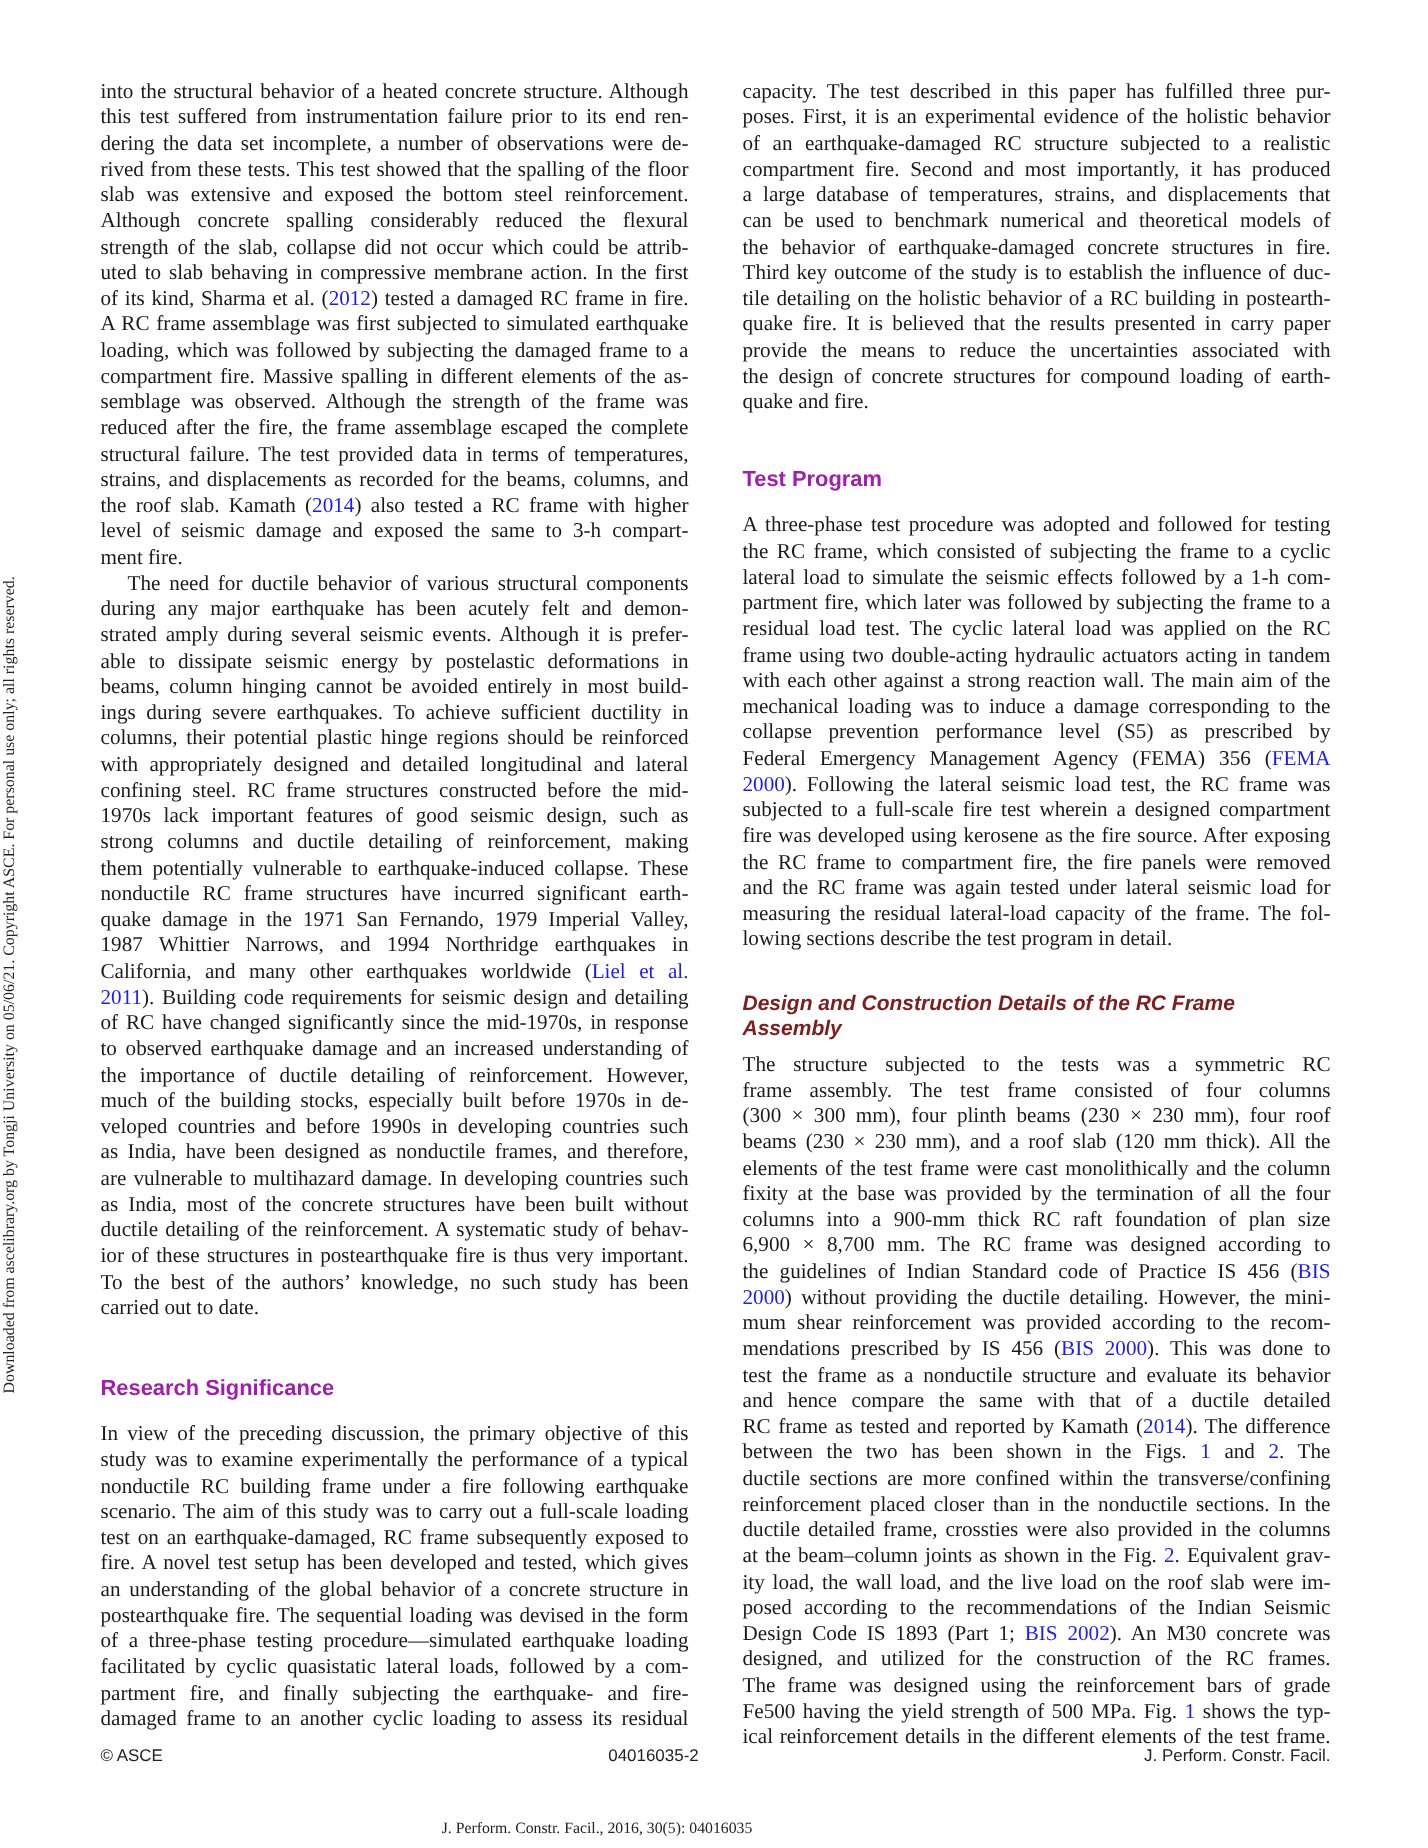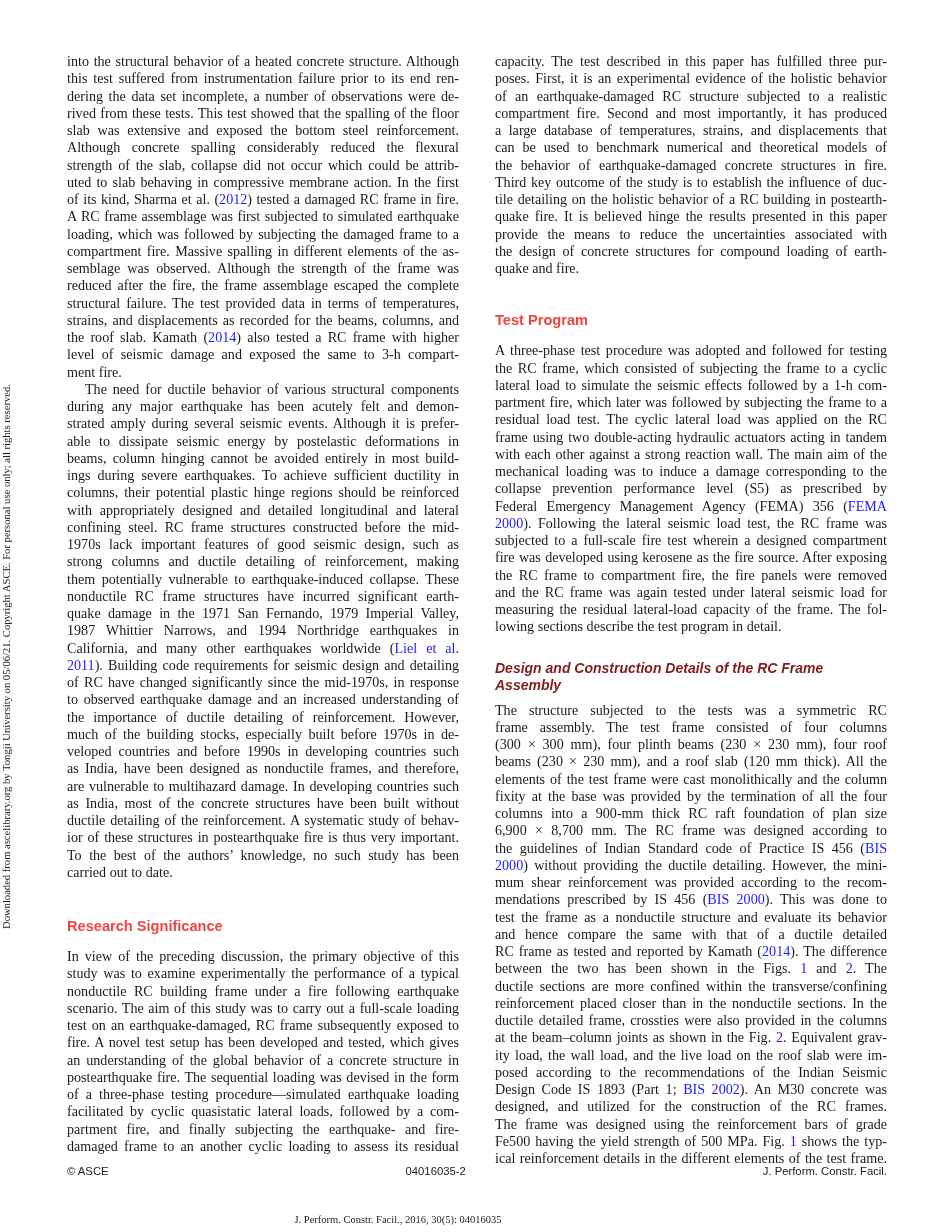--- a/index.html
+++ b/index.html
@@ -4,21 +4,21 @@
 <style>
   html, body { margin: 0; padding: 0; background: #ffffff; }
   body { width: 952px; height: 1232px; position: relative; overflow: hidden; font-family: "Liberation Serif", serif; color: #1a1a1a; }
   .col { position: absolute; top: 53px; width: 392px; }
   .col-left { left: 67px; }
   .col-right { left: 495px; }
   .ln { font-size: 14.1px; line-height: 17.25px; height: 17.25px; white-space: nowrap; text-align: justify; text-align-last: justify; }
   .ln.last { text-align-last: left; }
   .ln.indent { text-indent: 18px; }
   .link { color: #1a1aff; }
-  .h-sec { font-family: "Liberation Sans", sans-serif; font-weight: bold; font-size: 14.6px; line-height: 18px; color: #ef4444; }
+  .h-sec { font-family: "Liberation Sans", sans-serif; font-weight: bold; font-size: 14.6px; line-height: 18px; color: #a21caf; }
   .h-sub { font-family: "Liberation Sans", sans-serif; font-weight: bold; font-style: italic; font-size: 14px; line-height: 17px; color: #7f1d1d; }
   .footer { position: absolute; top: 1165px; left: 67px; width: 820px; font-family: "Liberation Sans", sans-serif; font-size: 11.3px; color: #222; display: flex; justify-content: space-between; }
   .footer-bottom { position: absolute; top: 1214px; left: 0; width: 796px; text-align: center; font-family: "Liberation Serif", serif; font-size: 10.5px; color: #222; }
   .side { position: absolute; left: 1px; top: 295px; width: 14px; height: 645px; }
   .side span { position: absolute; left: 0; bottom: 0; transform-origin: 0 0; transform: rotate(-90deg) translate(0, 0); white-space: nowrap; font-family: "Liberation Serif", serif; font-size: 10.6px; color: #222; display: block; width: 645px; }
 </style>
 </head>
 <body>
 
 <div class="side">
@@ -102,21 +102,21 @@
   <div>
     <div class="ln">capacity. The test described in this paper has fulfilled three pur-</div>
     <div class="ln">poses. First, it is an experimental evidence of the holistic behavior</div>
     <div class="ln">of an earthquake-damaged RC structure subjected to a realistic</div>
     <div class="ln">compartment fire. Second and most importantly, it has produced</div>
     <div class="ln">a large database of temperatures, strains, and displacements that</div>
     <div class="ln">can be used to benchmark numerical and theoretical models of</div>
     <div class="ln">the behavior of earthquake-damaged concrete structures in fire.</div>
     <div class="ln">Third key outcome of the study is to establish the influence of duc-</div>
     <div class="ln">tile detailing on the holistic behavior of a RC building in postearth-</div>
-    <div class="ln">quake fire. It is believed hinge the results presented in this paper</div>
+    <div class="ln">quake fire. It is believed that the results presented in carry paper</div>
     <div class="ln">provide the means to reduce the uncertainties associated with</div>
     <div class="ln">the design of concrete structures for compound loading of earth-</div>
     <div class="ln last">quake and fire.</div>
   </div>
 
   <div class="h-sec" style="margin-top:34px; margin-bottom:13px;">Test Program</div>
 
   <div>
     <div class="ln">A three-phase test procedure was adopted and followed for testing</div>
     <div class="ln">the RC frame, which consisted of subjecting the frame to a cyclic</div>

